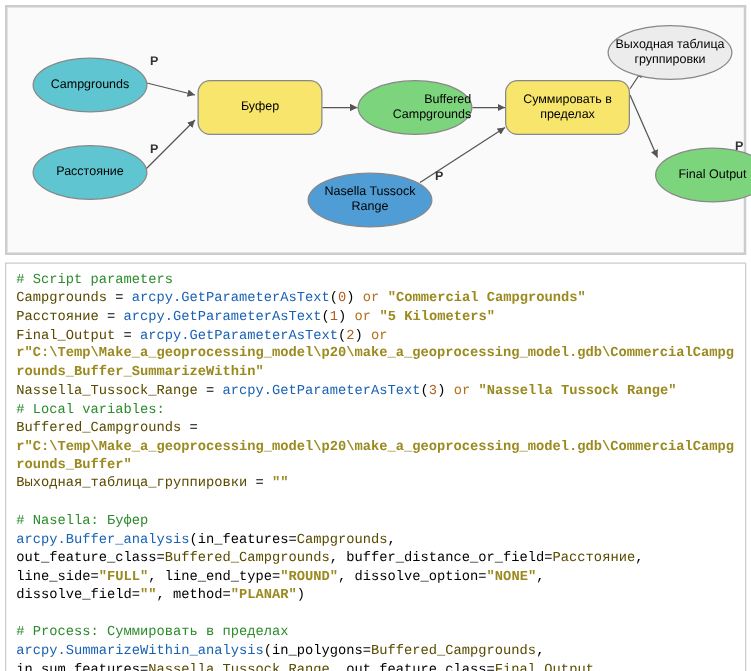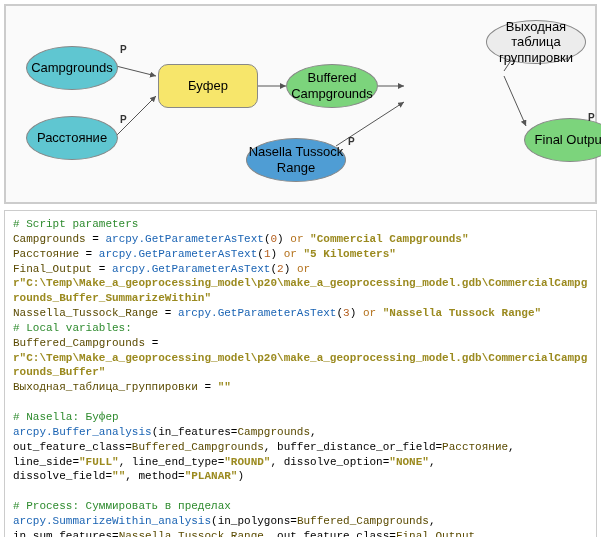--- a/index.html
+++ b/index.html
@@ -12,41 +12,41 @@
   }
   .diagram-panel {
     border: 2px solid #ccc;
     background: #fafafa;
     position: relative;
     height: 200px;
     margin-bottom: 6px;
   }
   .node {
     position: absolute;
-    font-size: 13px;
+    font-size: 10px;
     text-align: center;
     display: flex;
     align-items: center;
     justify-content: center;
     line-height: 1.2;
     border: 1px solid #888;
   }
   .node.ellipse {
     border-radius: 50%;
     width: 92px;
     height: 44px;
   }
   .node.rect {
     border-radius: 10px;
     width: 100px;
     height: 44px;
   }
   .c-teal   { background: #5fc6d1; }
   .c-yellow { background: #f7e66b; }
-  .c-green  { background: #7cd47c; }
+  .c-green  { background: #7cd47c; text-align: right; }
   .c-blue   { background: #4f9dd4; text-align: center; }
   .c-grey   { background: #ececec; }
   .badge {
     position: absolute;
     font-size: 10px;
     font-weight: bold;
     color: #333;
   }
   svg.arrows {
     position: absolute;
@@ -107,20 +107,23 @@
 
   <div class="node ellipse c-green" style="left:280px; top:58px;">
       <span>Buffered Campgrounds</span>
     </div>
 
   <div class="node ellipse c-blue" style="left:240px; top:132px; width:100px;">
       <span>Nasella Tussock Range</span>
     </div>
   <span class="badge" style="left:342px; top:130px;">P</span>
 
+  <div class="node rect c-yellow" style="left:398px; top:58px;">
+      <span>Суммировать в пределах</span>
+    </div>
 
   <div class="node ellipse c-grey" style="left:480px; top:14px; width:100px;">
       <span>Выходная таблица группировки</span>
     </div>
 
   <div class="node ellipse c-green" style="left:518px; top:112px;">
       <span>Final Output</span>
     </div>
   <span class="badge" style="left:582px; top:106px;">P</span>
 </div>

